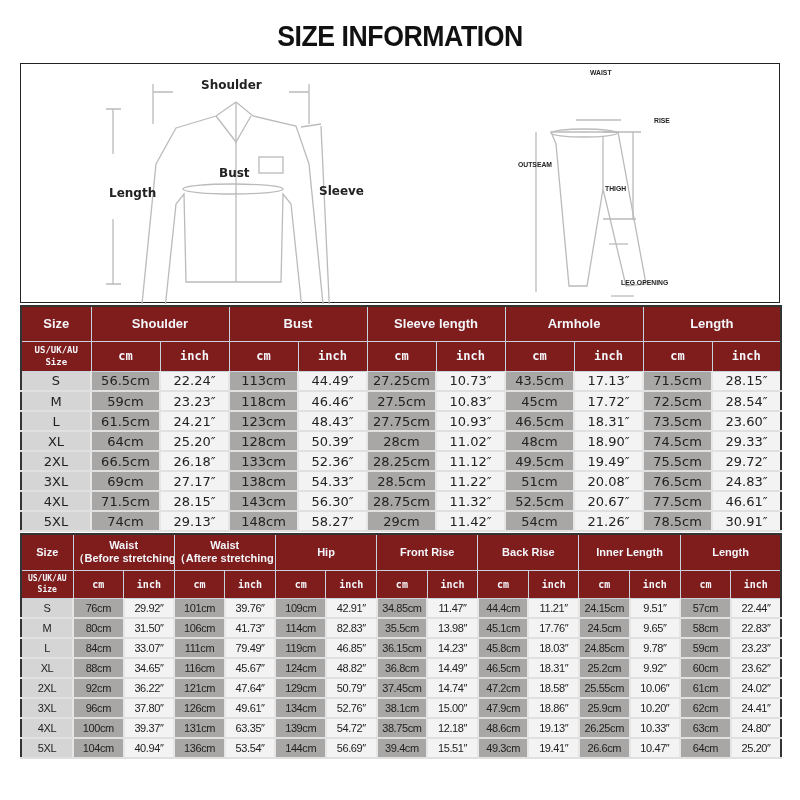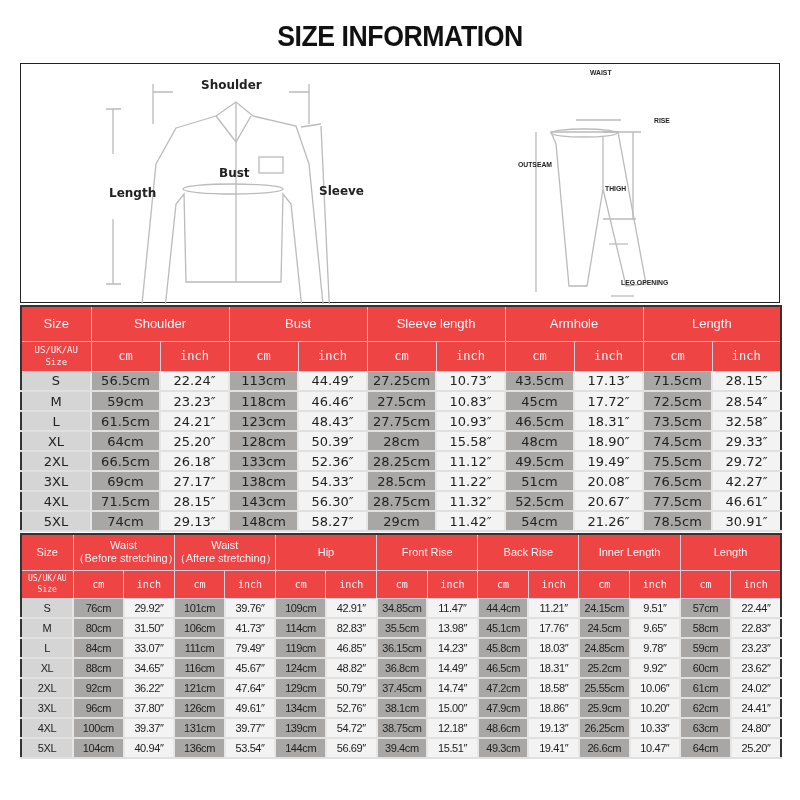--- a/index.html
+++ b/index.html
@@ -4,21 +4,21 @@
 <style>
   * { box-sizing: border-box; margin: 0; padding: 0; }
   body { width: 800px; height: 800px; background: #ffffff; position: relative; overflow: hidden; font-family: "Liberation Sans", sans-serif; }
   .title { position: absolute; top: 20px; left: 0; width: 800px; text-align: center; font-family: "Liberation Sans", sans-serif; font-weight: bold; font-size: 29px; color: #111; letter-spacing: -0.5px; transform: scaleX(0.92); }
   .diagram { position: absolute; left: 20px; top: 63px; width: 760px; height: 240px; border: 1px solid #222; background: #fff; }
   .diagram svg { position: absolute; left: 0; top: 0; }
   .lbl { position: absolute; font-family: "DejaVu Sans", sans-serif; font-weight: bold; color: #222; font-size: 12px; }
   .lbl-s { font-family: "Liberation Sans", sans-serif; font-weight: bold; font-size: 8px; color: #222; transform: scaleX(0.85); transform-origin: left; }
   table { position: absolute; left: 20px; width: 760px; border-collapse: collapse; border: 2px solid #333; table-layout: fixed; }
   td, th { text-align: center; vertical-align: middle; padding: 0; overflow: hidden; white-space: nowrap; }
-  th { background: #ef4444; color: #f4f6fa; font-weight: normal; border: 1px solid #c8d2de; }
+  th { background: #7f1d1d; color: #f4f6fa; font-weight: bold; border: 1px solid #c8d2de; }
   .t1 { top: 305px; }
   .t1 th.h1 { height: 35px; font-size: 13px; font-family: "Liberation Sans", sans-serif; }
   .t1 th.h2 { height: 30px; font-size: 12px; font-family: "DejaVu Sans Mono", monospace; }
   .t1 th.sz2 { font-size: 9px; line-height: 12px; font-family: "DejaVu Sans Mono", monospace; }
   .t1 td { height: 20px; font-size: 13px; color: #222; font-family: "DejaVu Sans", sans-serif; border-bottom: 2px solid #e0e0e0; }
   .t2 { top: 533px; }
   .t2 th.h1 { height: 36px; font-size: 11px; line-height: 13px; font-family: "Liberation Sans", sans-serif; transform: none; }
   .t2 th.h2 { height: 28px; font-size: 10px; font-family: "DejaVu Sans Mono", monospace; }
   .t2 th.sz2 { font-size: 8px; line-height: 11px; font-family: "DejaVu Sans Mono", monospace; }
   .t2 td { height: 20px; font-size: 11px; color: #222; font-family: "Liberation Sans", sans-serif; border-bottom: 2px solid #e0e0e0; letter-spacing: -0.4px; }
@@ -135,30 +135,30 @@
         <td class="size">L</td>
         <td class="cm">61.5cm</td>
         <td class="inch">24.21″</td>
         <td class="cm">123cm</td>
         <td class="inch">48.43″</td>
         <td class="cm">27.75cm</td>
         <td class="inch">10.93″</td>
         <td class="cm">46.5cm</td>
         <td class="inch">18.31″</td>
         <td class="cm">73.5cm</td>
-        <td class="inch">32.58″</td>
+        <td class="inch">23.60″</td>
       </tr>
       <tr>
         <td class="size">XL</td>
         <td class="cm">64cm</td>
         <td class="inch">25.20″</td>
         <td class="cm">128cm</td>
         <td class="inch">50.39″</td>
         <td class="cm">28cm</td>
-        <td class="inch">15.58″</td>
+        <td class="inch">11.02″</td>
         <td class="cm">48cm</td>
         <td class="inch">18.90″</td>
         <td class="cm">74.5cm</td>
         <td class="inch">29.33″</td>
       </tr>
       <tr>
         <td class="size">2XL</td>
         <td class="cm">66.5cm</td>
         <td class="inch">26.18″</td>
         <td class="cm">133cm</td>
@@ -174,21 +174,21 @@
         <td class="size">3XL</td>
         <td class="cm">69cm</td>
         <td class="inch">27.17″</td>
         <td class="cm">138cm</td>
         <td class="inch">54.33″</td>
         <td class="cm">28.5cm</td>
         <td class="inch">11.22″</td>
         <td class="cm">51cm</td>
         <td class="inch">20.08″</td>
         <td class="cm">76.5cm</td>
-        <td class="inch">42.27″</td>
+        <td class="inch">24.83″</td>
       </tr>
       <tr>
         <td class="size">4XL</td>
         <td class="cm">71.5cm</td>
         <td class="inch">28.15″</td>
         <td class="cm">143cm</td>
         <td class="inch">56.30″</td>
         <td class="cm">28.75cm</td>
         <td class="inch">11.32″</td>
         <td class="cm">52.5cm</td>
@@ -366,21 +366,21 @@
         <td class="cm">25.9cm</td>
         <td class="inch">10.20″</td>
         <td class="cm">62cm</td>
         <td class="inch">24.41″</td>
       </tr>
       <tr>
         <td class="size">4XL</td>
         <td class="cm">100cm</td>
         <td class="inch">39.37″</td>
         <td class="cm">131cm</td>
-        <td class="inch">39.77″</td>
+        <td class="inch">63.35″</td>
         <td class="cm">139cm</td>
         <td class="inch">54.72″</td>
         <td class="cm">38.75cm</td>
         <td class="inch">12.18″</td>
         <td class="cm">48.6cm</td>
         <td class="inch">19.13″</td>
         <td class="cm">26.25cm</td>
         <td class="inch">10.33″</td>
         <td class="cm">63cm</td>
         <td class="inch">24.80″</td>

